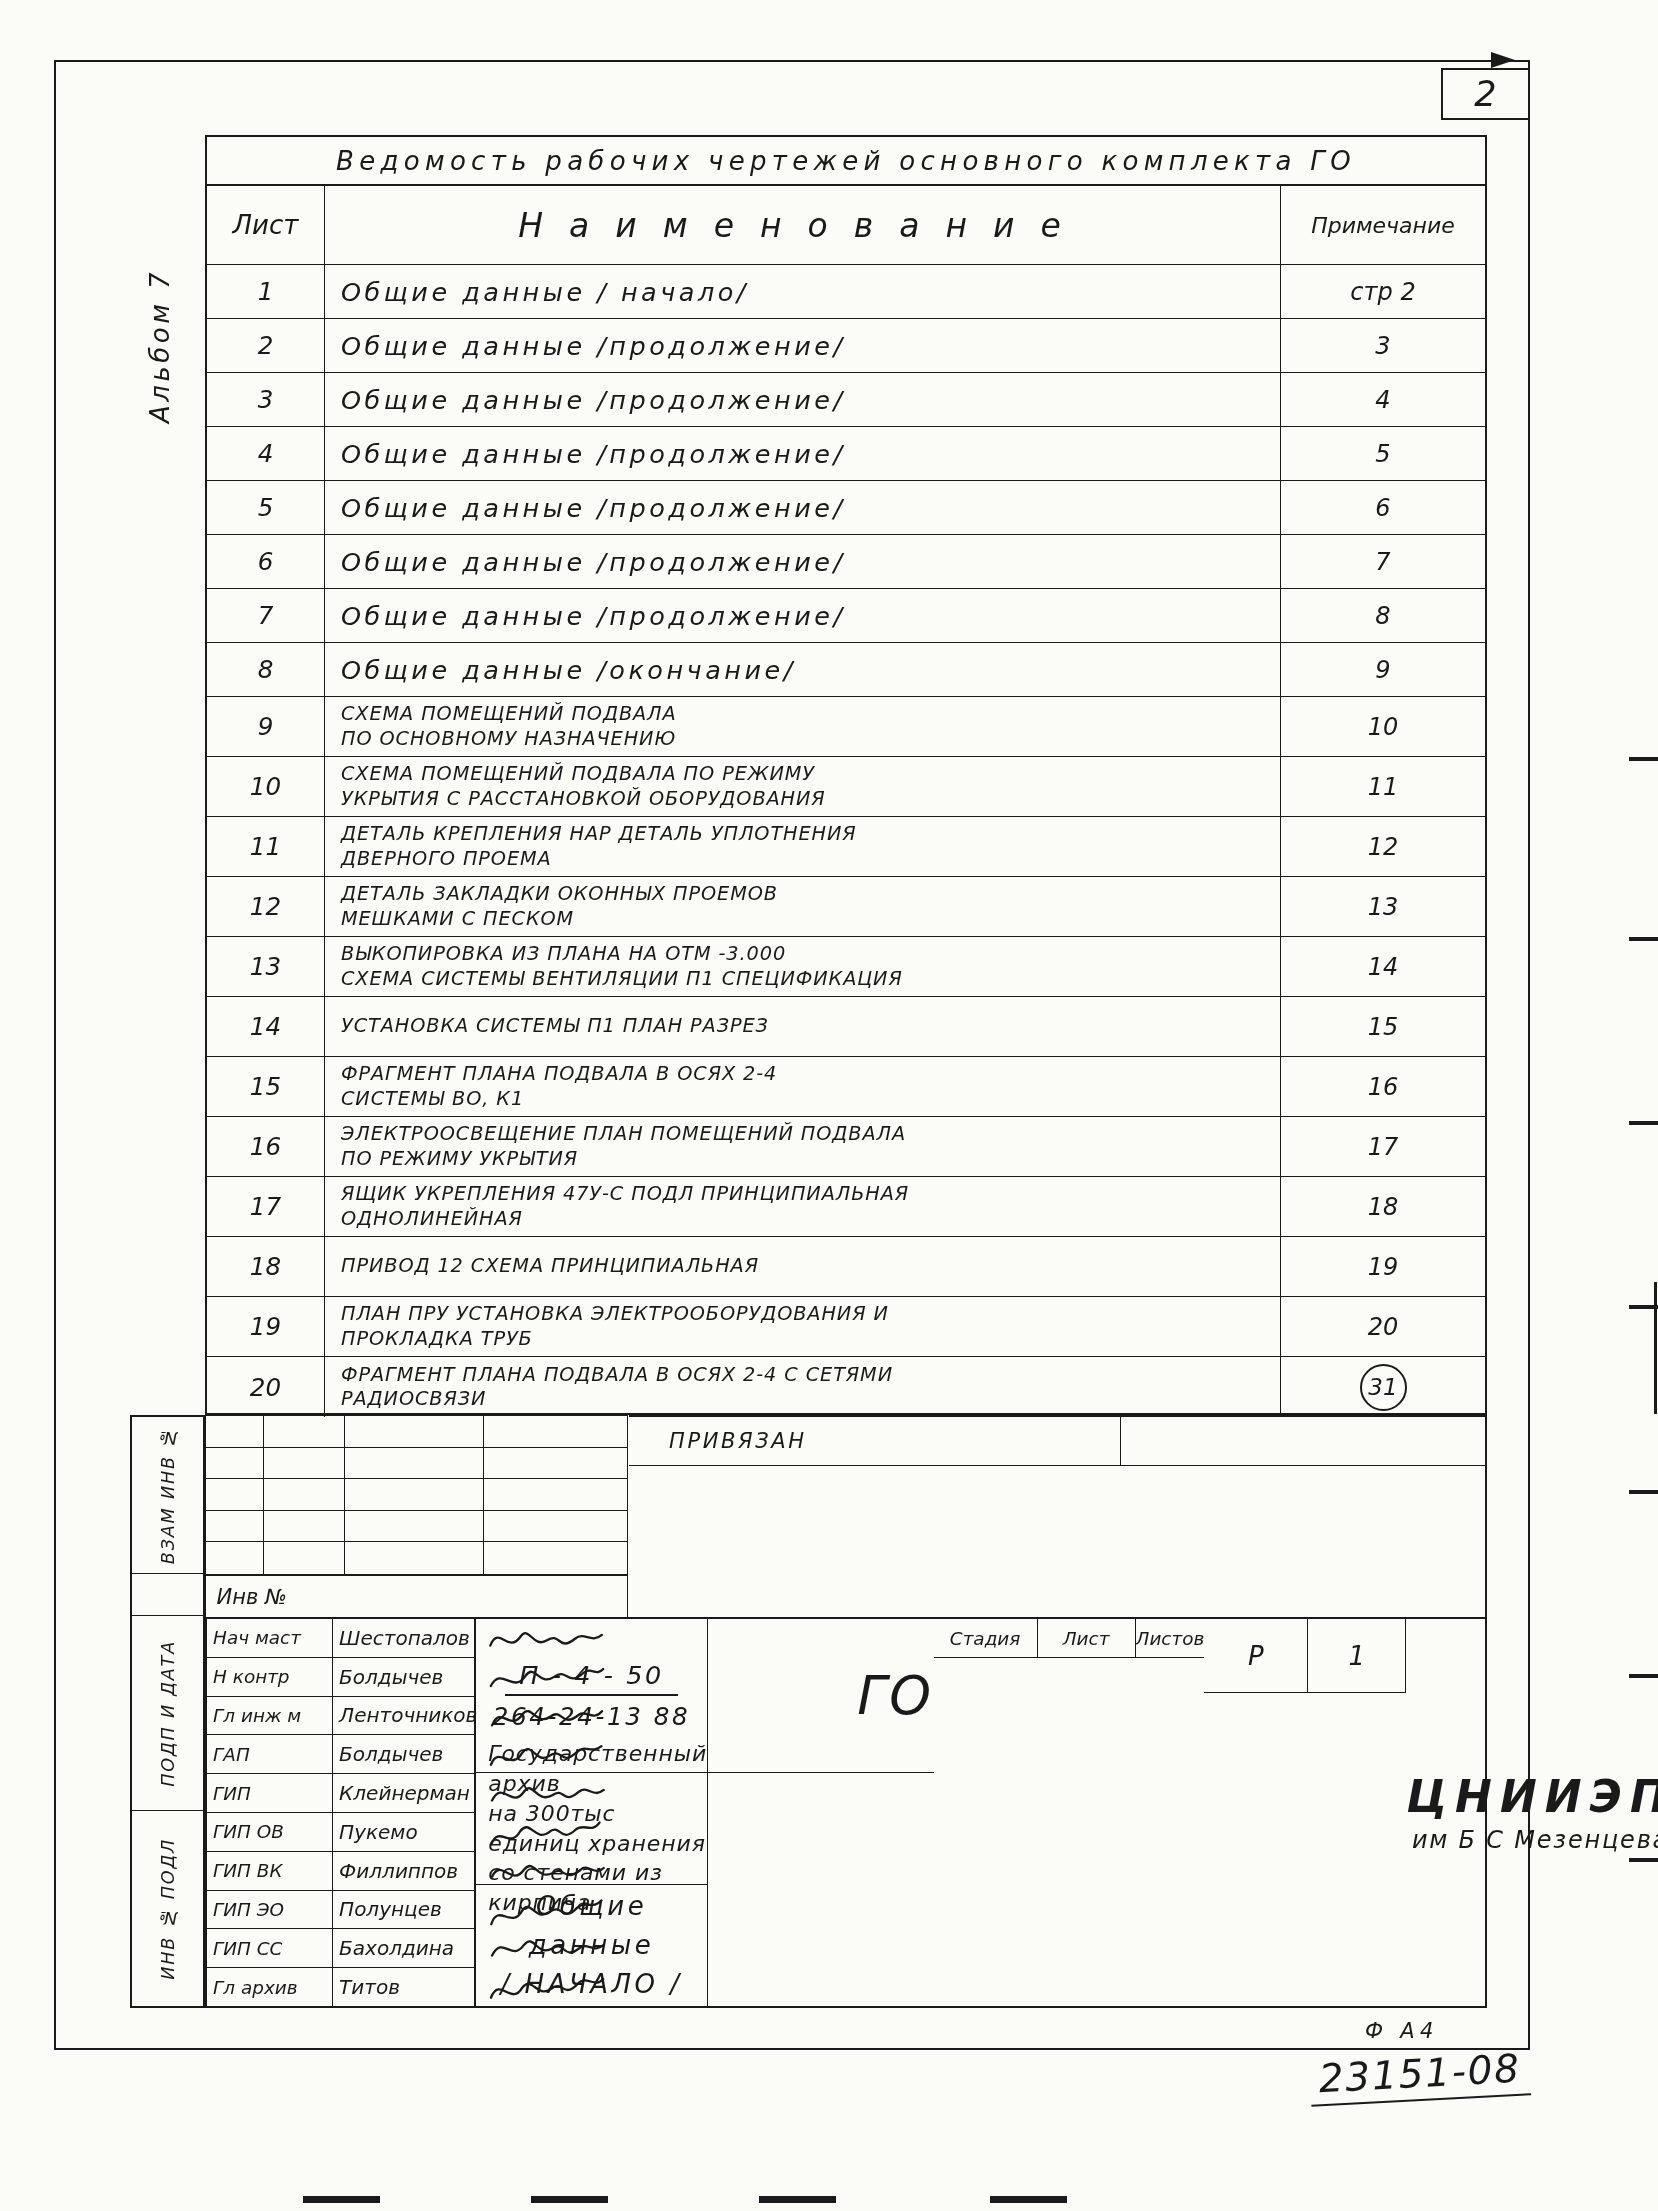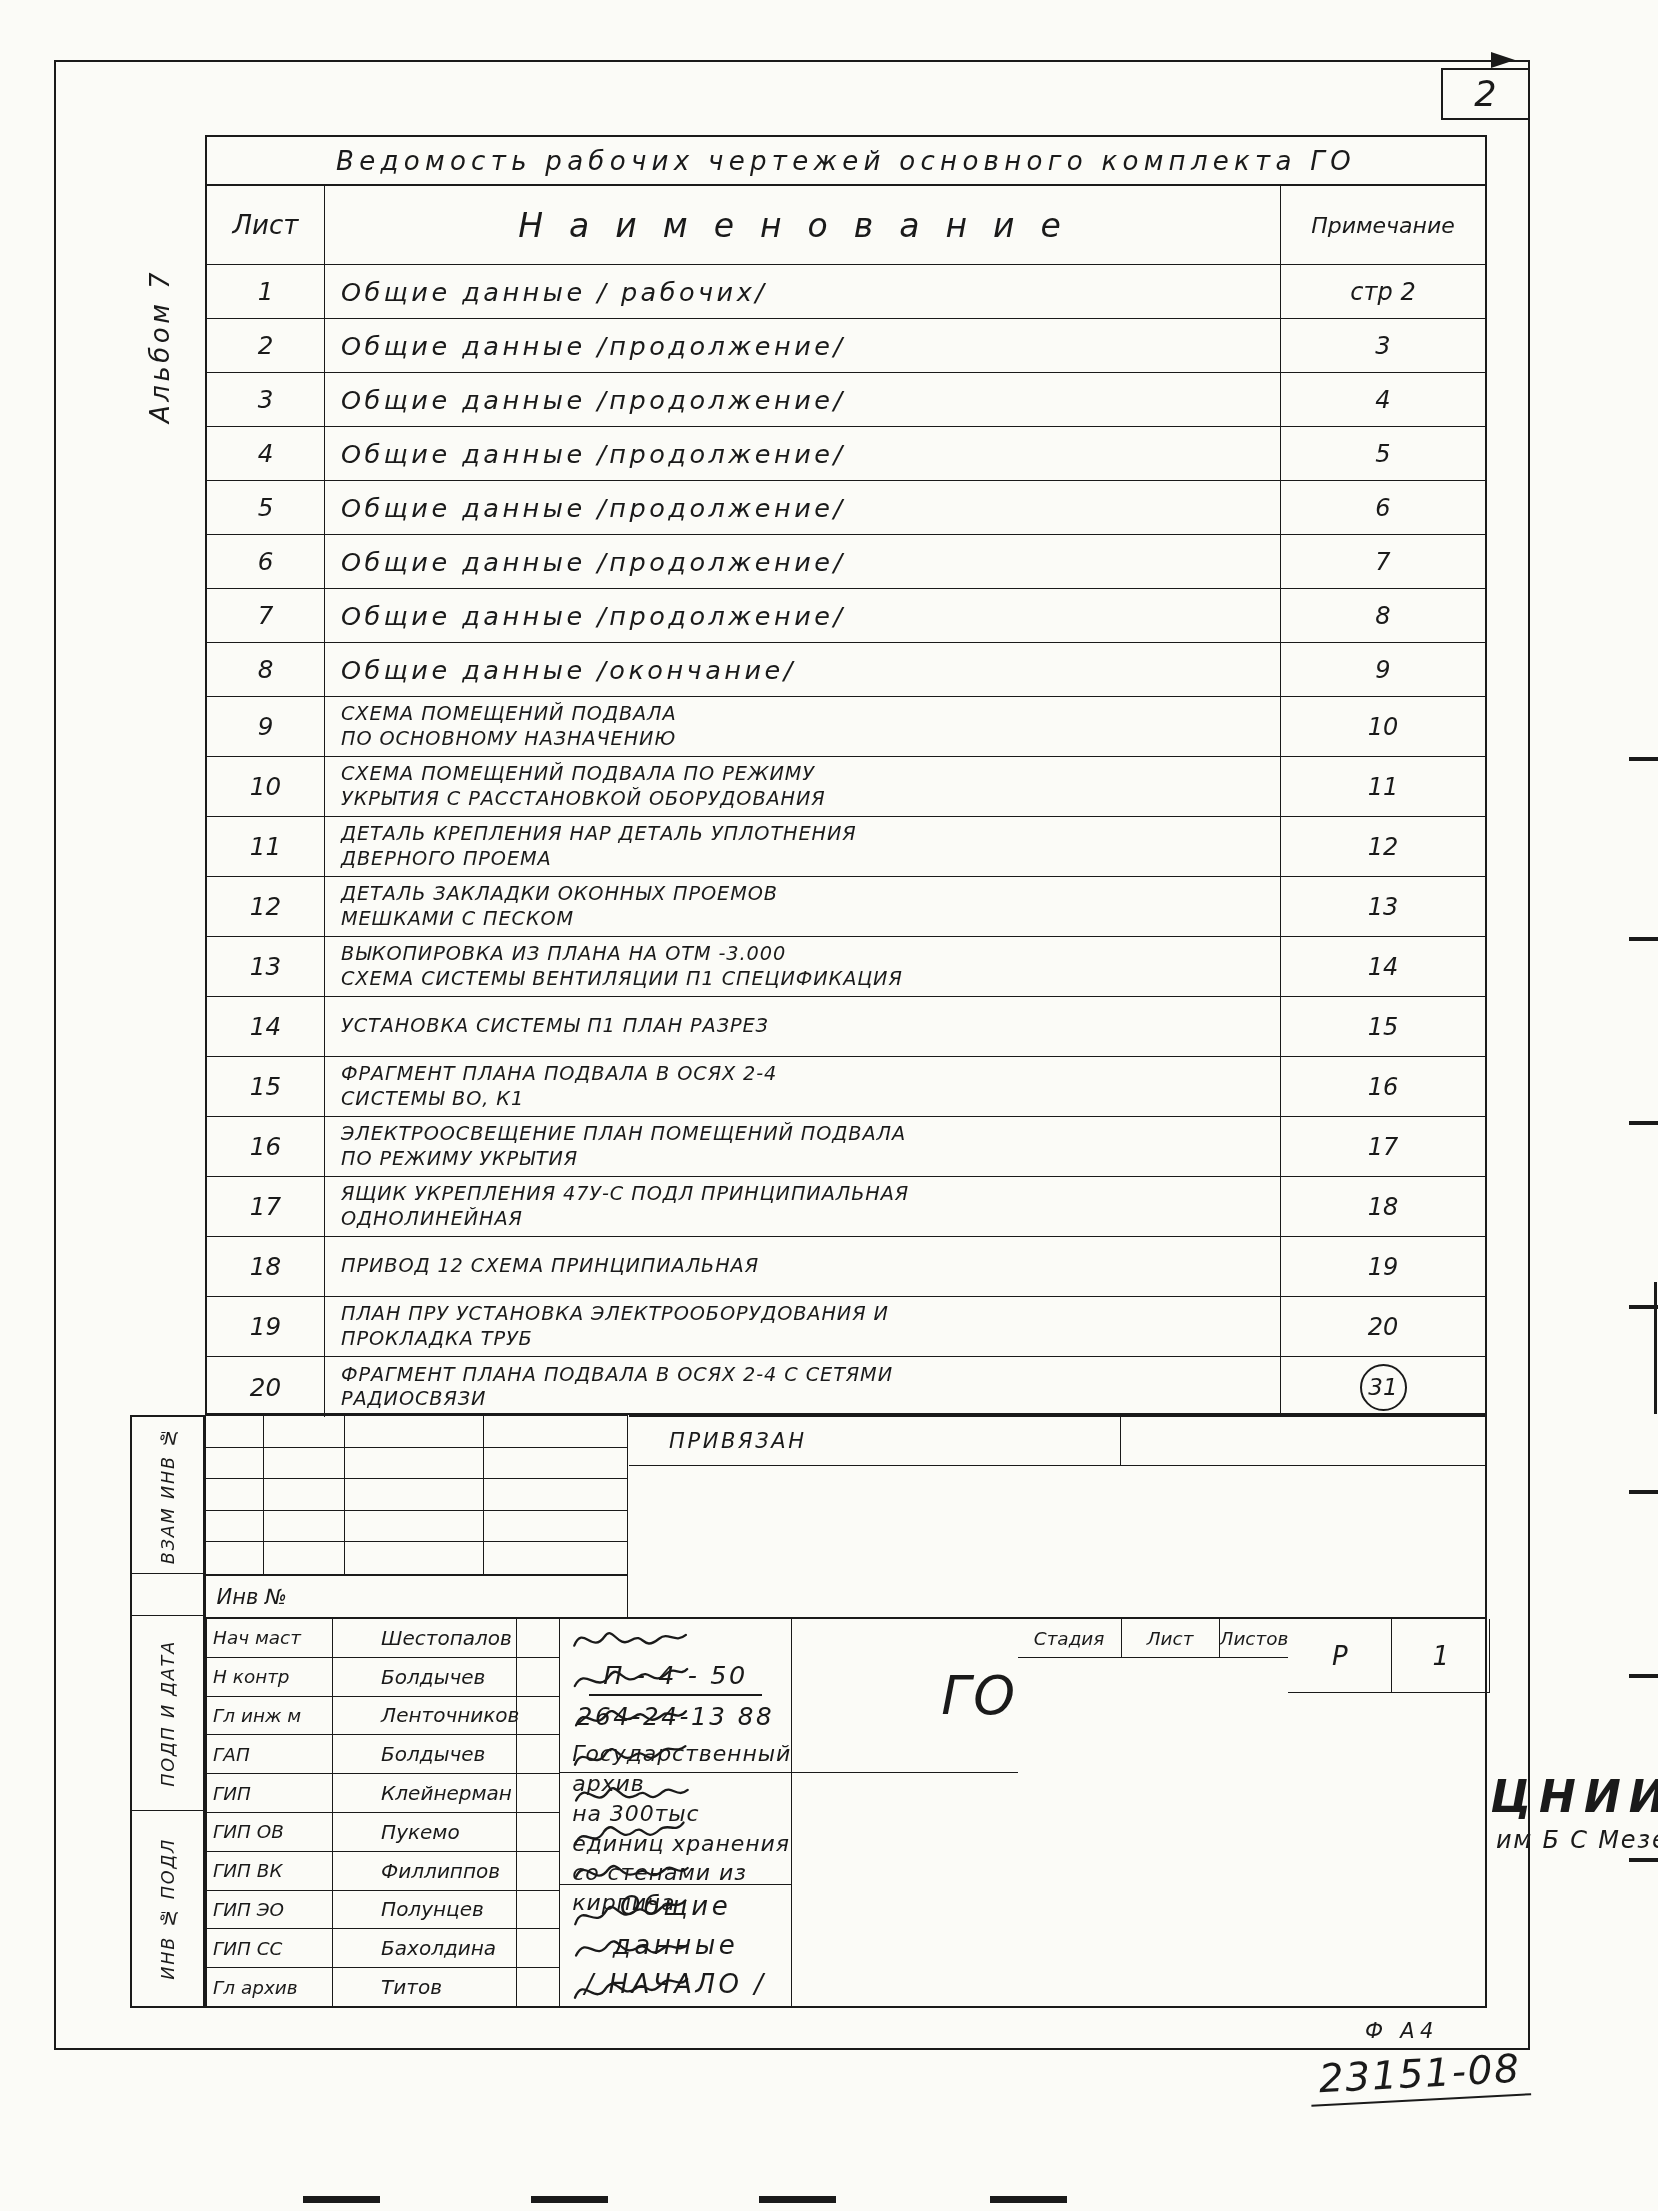--- a/index.html
+++ b/index.html
@@ -63,21 +63,21 @@
   #privyazan-area{ position:absolute; left:629px; top:1415px; width:858px; height:202px;
     border-top:2.2px solid var(--ink); border-right:2.2px solid var(--ink); }
   .priv-row{ height:49px; border-bottom:1.8px solid var(--ink); display:flex; }
   .priv-c1{ width:492px; border-right:1.8px solid var(--ink); display:flex; align-items:center; padding-left:40px;
     font-size:21px; letter-spacing:2.6px; }
   .priv-c2{ flex:1; }
 
   
   #titleblock{ position:absolute; left:205px; top:1617px; width:1282px; height:391px; border:2.6px solid var(--ink); display:flex; }
   #tb-left{ width:421px; border-right:1.8px solid var(--ink); display:flex; flex-direction:column; }
-  .sig-row{ flex:1; border-bottom:1.8px solid var(--ink); display:flex;gap:42px; }
+  .sig-row{ flex:1; border-bottom:1.8px solid var(--ink); display:flex; }
   .sig-row:last-child{ border-bottom:none; }
   .sig-role{ width:126px; border-right:1.8px solid var(--ink); display:flex; align-items:center; padding-left:6.1px; font-size:18.4px; }
   .sig-name{ width:142px; border-right:1.8px solid var(--ink); display:flex; align-items:center; padding-left:6.1px; font-size:20px; }
   .sig-sign{ flex:1; position:relative; }
   .scribble{ position:absolute; left:1.8px; top:0; width:140px; height:39px; overflow:visible; }
   .sig-row:nth-child(even) .scribble{ transform:rotate(-5deg); }
 
   #tb-mid{ width:521px; border-right:1.8px solid var(--ink); display:flex; flex-direction:column; }
   #tb-doc{ height:154px; border-bottom:1.8px solid var(--ink); display:flex; flex-direction:column; align-items:center; justify-content:center; }
   #doc-top{ font-size:25.5px; letter-spacing:2.6px; border-bottom:2.2px solid var(--ink); padding:0 14px 4.4px; }
@@ -129,21 +129,21 @@
     <div id="t-title">Ведомость рабочих чертежей основного комплекта ГО</div>
 
     <div id="t-header" class="tr">
       <div class="cn">Лист</div>
       <div class="cm">Наименование</div>
       <div class="ct">Примечание</div>
     </div>
 
     <div class="tr rh1 big">
         <div class="cn">1</div>
-        <div class="cm">Общие данные / рабочих/</div>
+        <div class="cm">Общие данные / начало/</div>
         <div class="ct">стр 2</div>
       </div>
     <div class="tr rh1 big">
         <div class="cn">2</div>
         <div class="cm">Общие данные /продолжение/</div>
         <div class="ct">3</div>
       </div>
     <div class="tr rh1 big">
         <div class="cn">3</div>
         <div class="cm">Общие данные /продолжение/</div>

